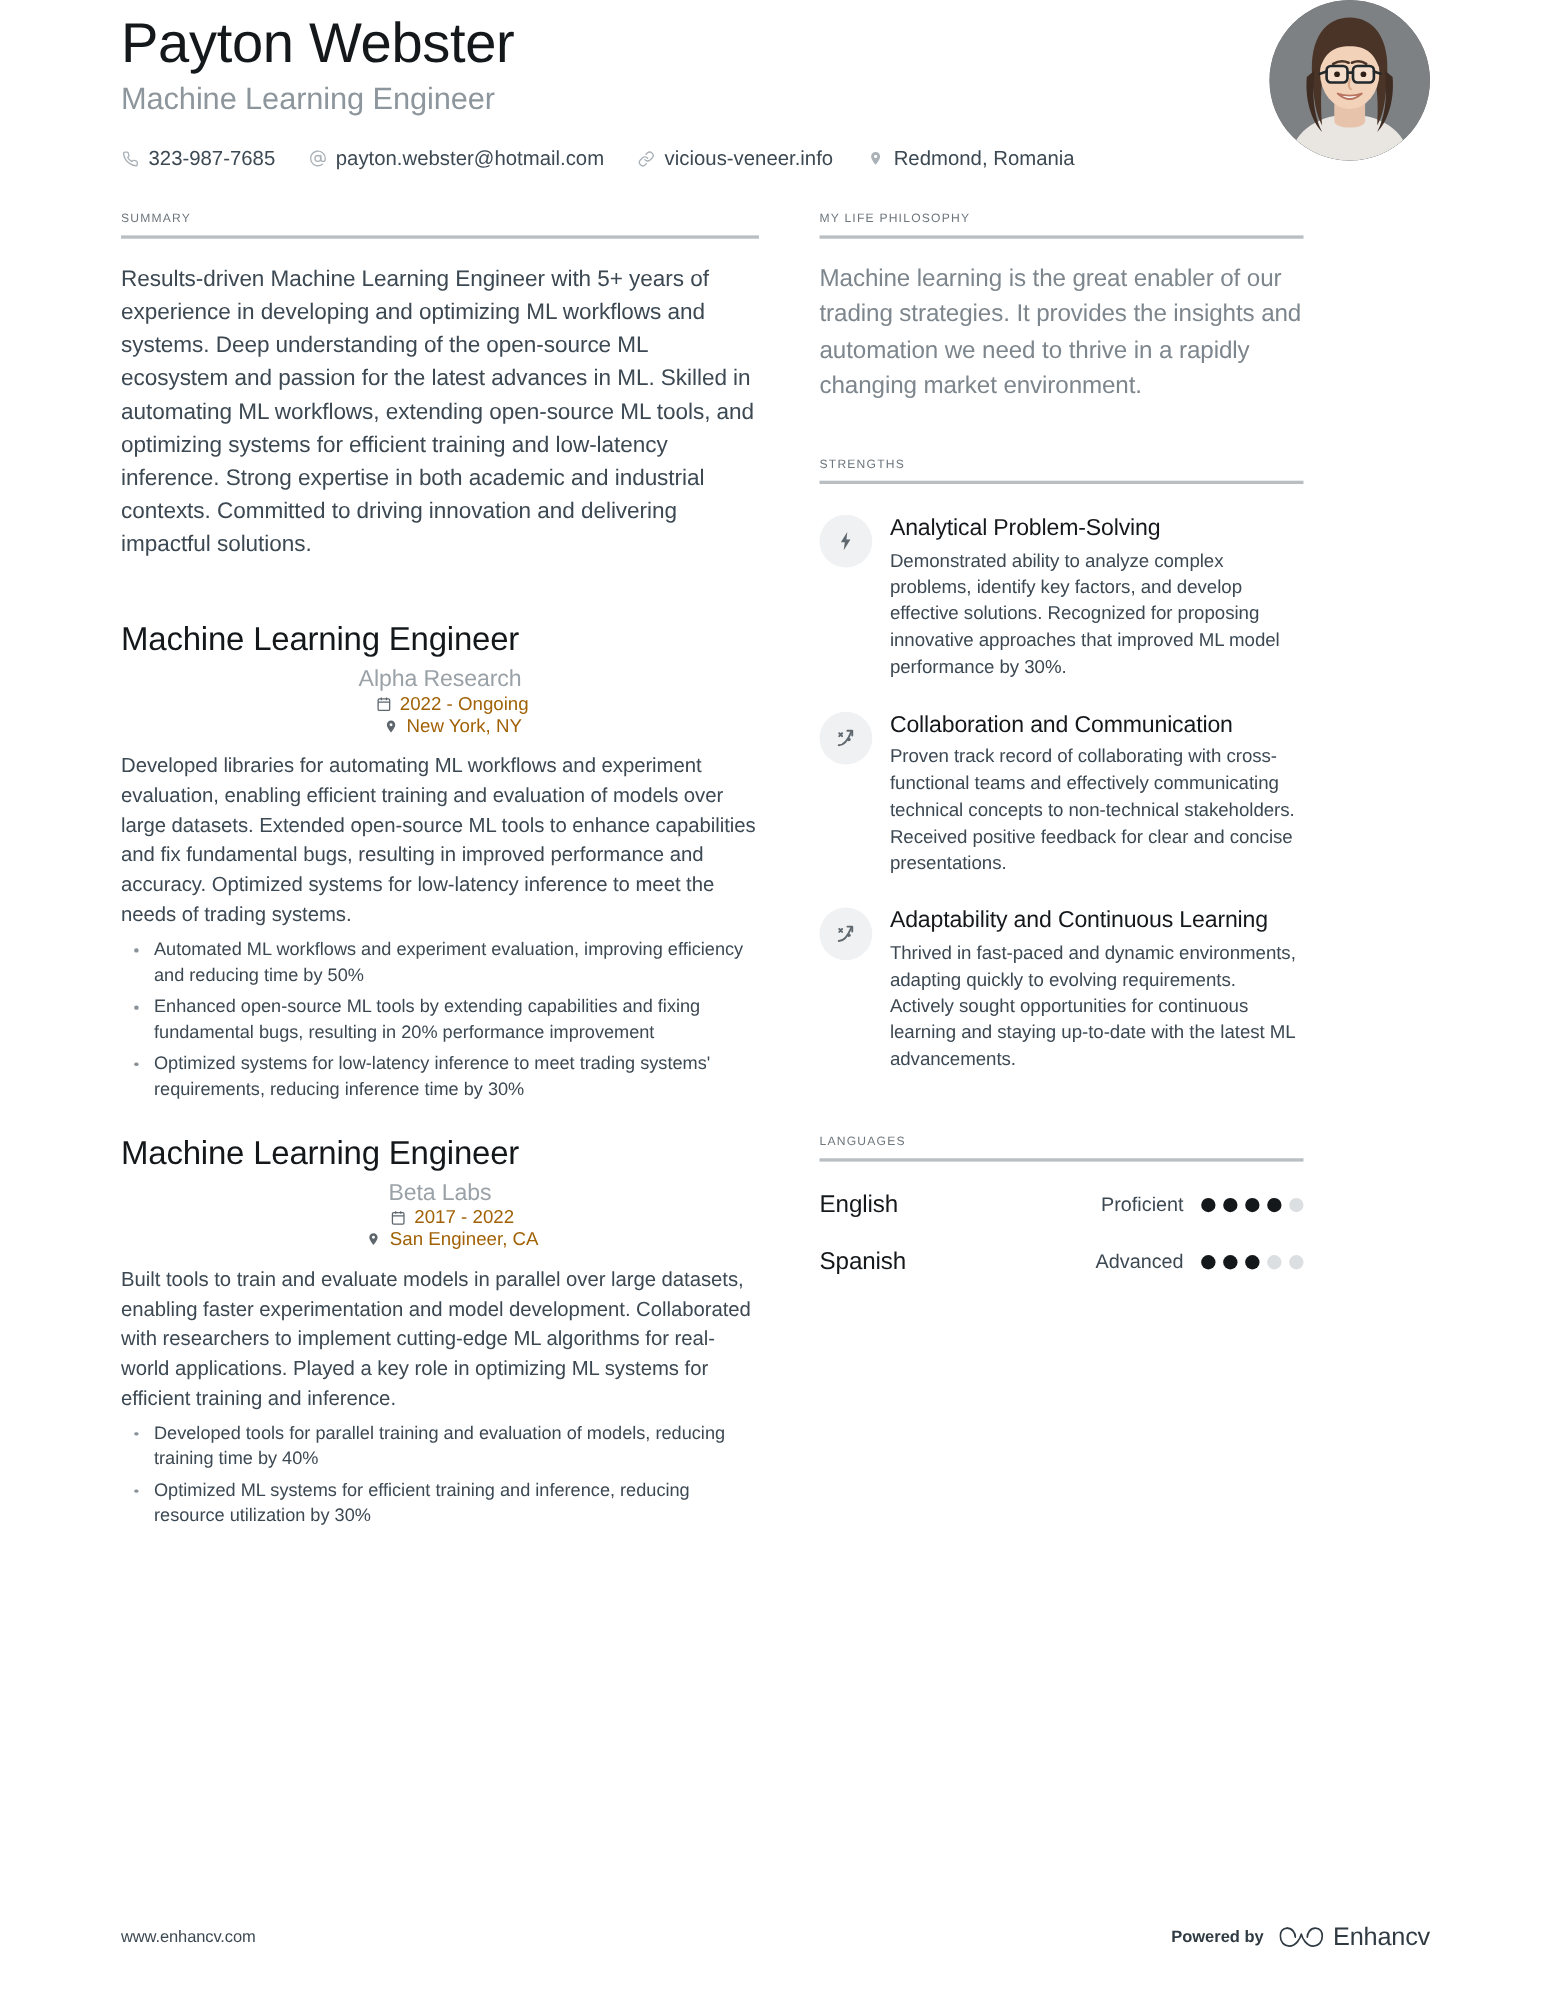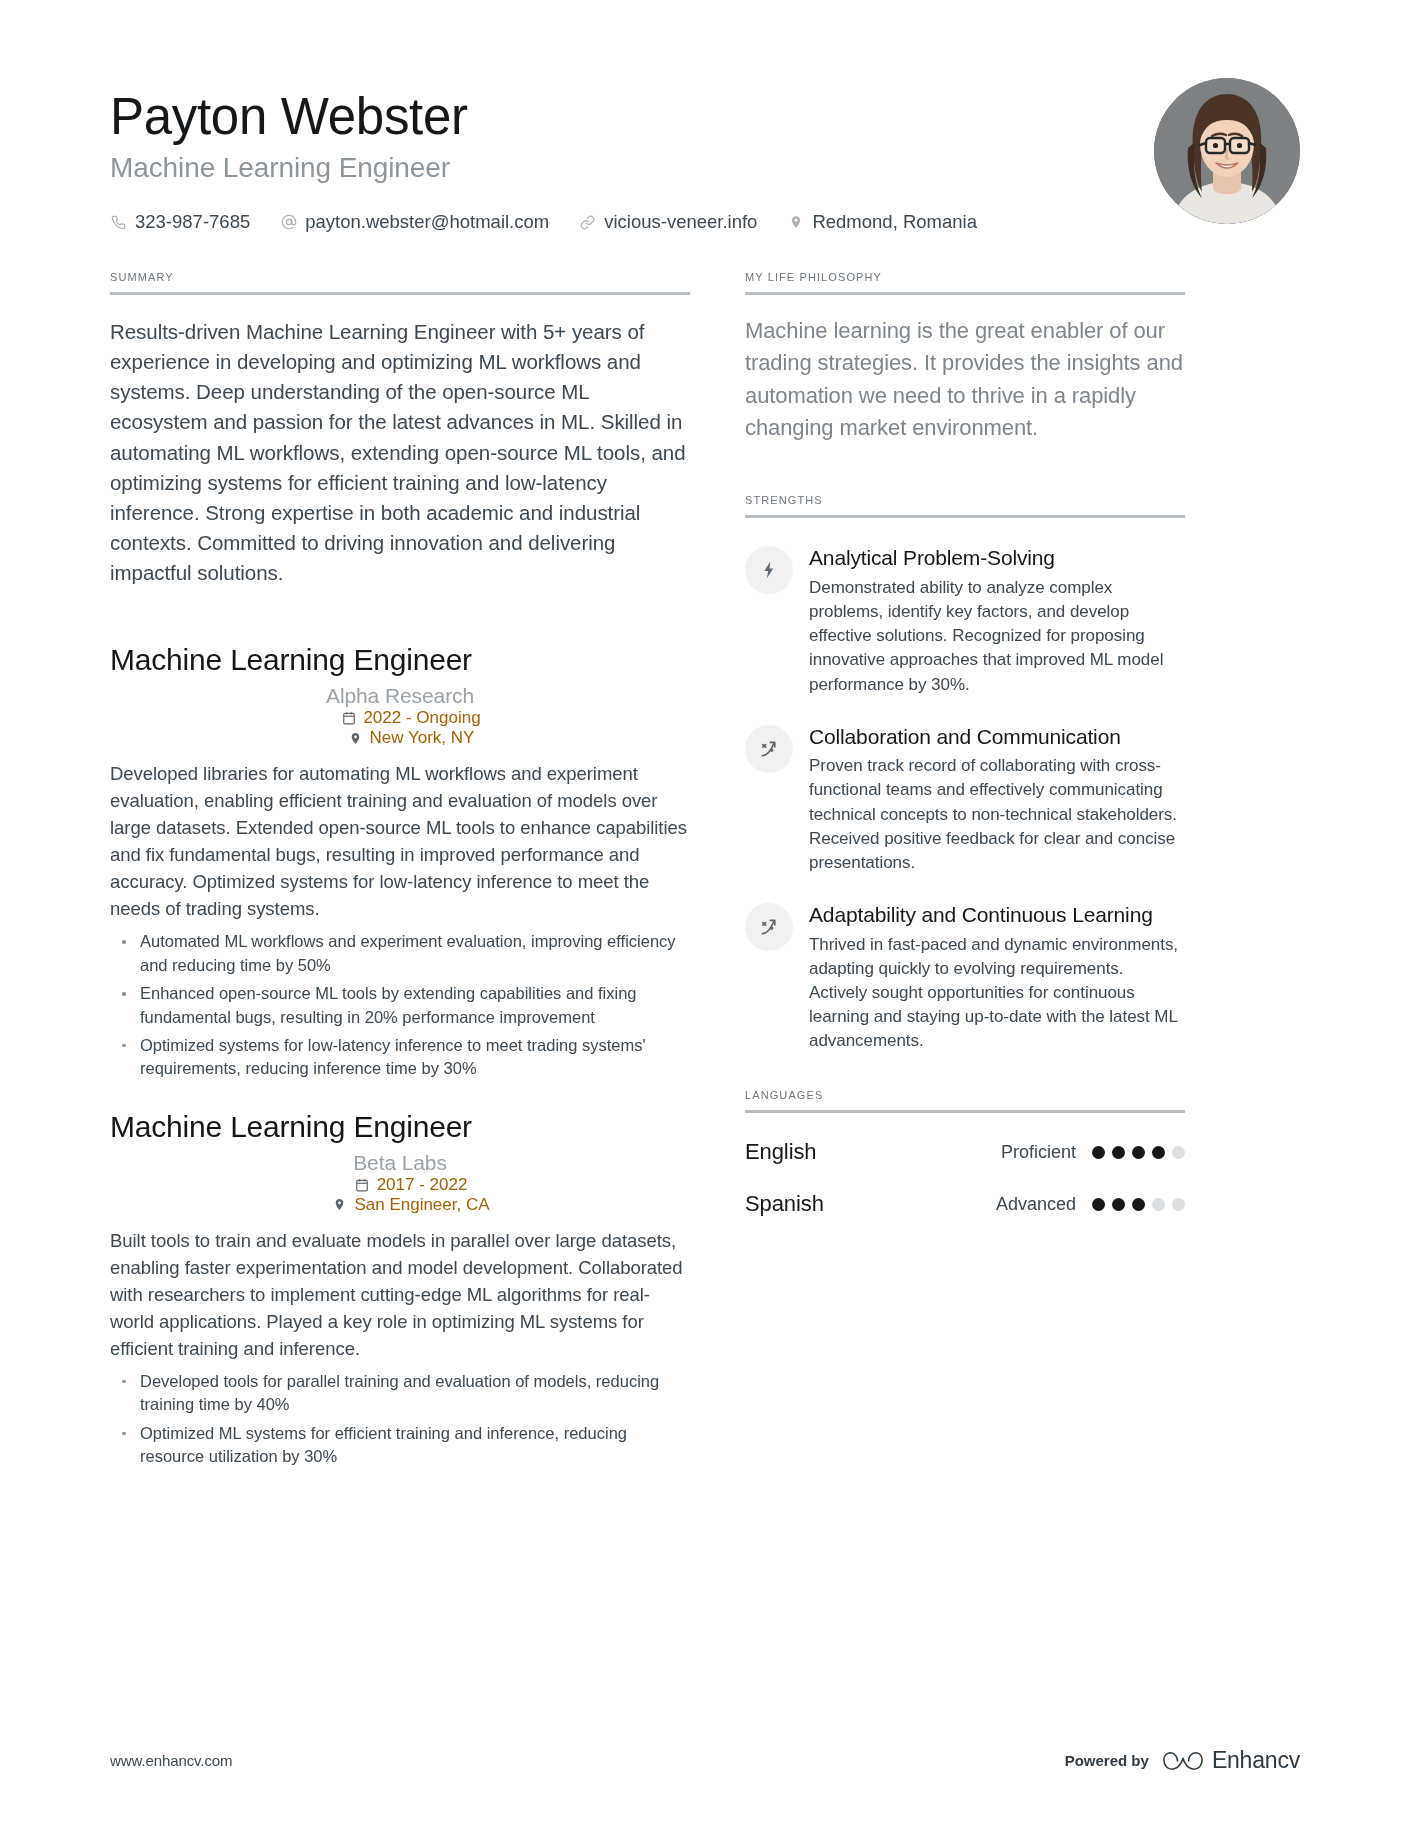--- a/index.html
+++ b/index.html
@@ -21,21 +21,20 @@
     height: 1826px;
     background: #ffffff;
     padding: 0 110px;
   }
 
   
   .header {
     display: flex;
     align-items: flex-start;
     justify-content: flex-start;
-    padding-top: 78px;
   }
 
   .header-left { flex: 1; padding-top: 10px; }
 
   .full-name {
     font-size: 51px;
     font-weight: 400;
     letter-spacing: -0.3px;
     color: #14181b;
     line-height: 1.12;
@@ -246,21 +245,21 @@
 
   .strength-desc {
     font-size: 17px;
     line-height: 1.42;
     color: #3c4852;
     margin-top: 4px;
     letter-spacing: -0.05px;
   }
 
   
-  .languages-section { margin-top: 36px; }
+  .languages-section { margin-top: 57px; }
 
   .lang-row {
     display: flex;
     align-items: center;
     margin-top: 26px;
   }
   .lang-row:first-of-type { margin-top: 24px; }
 
   .lang-name {
     font-size: 22px;

